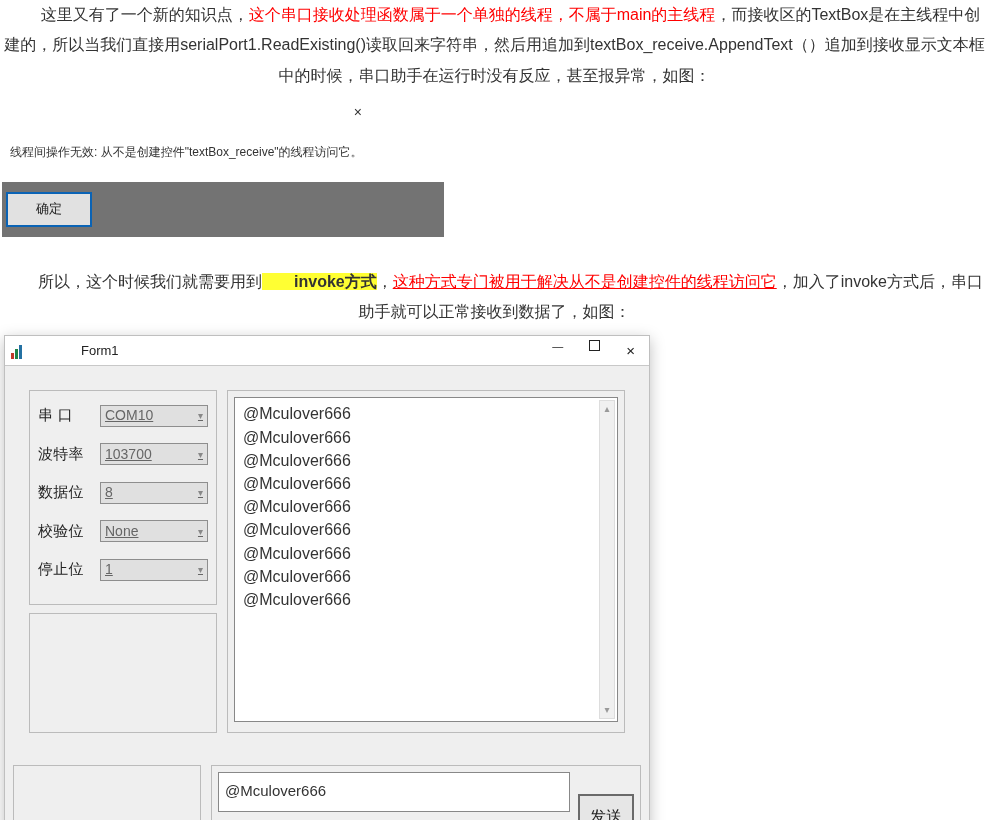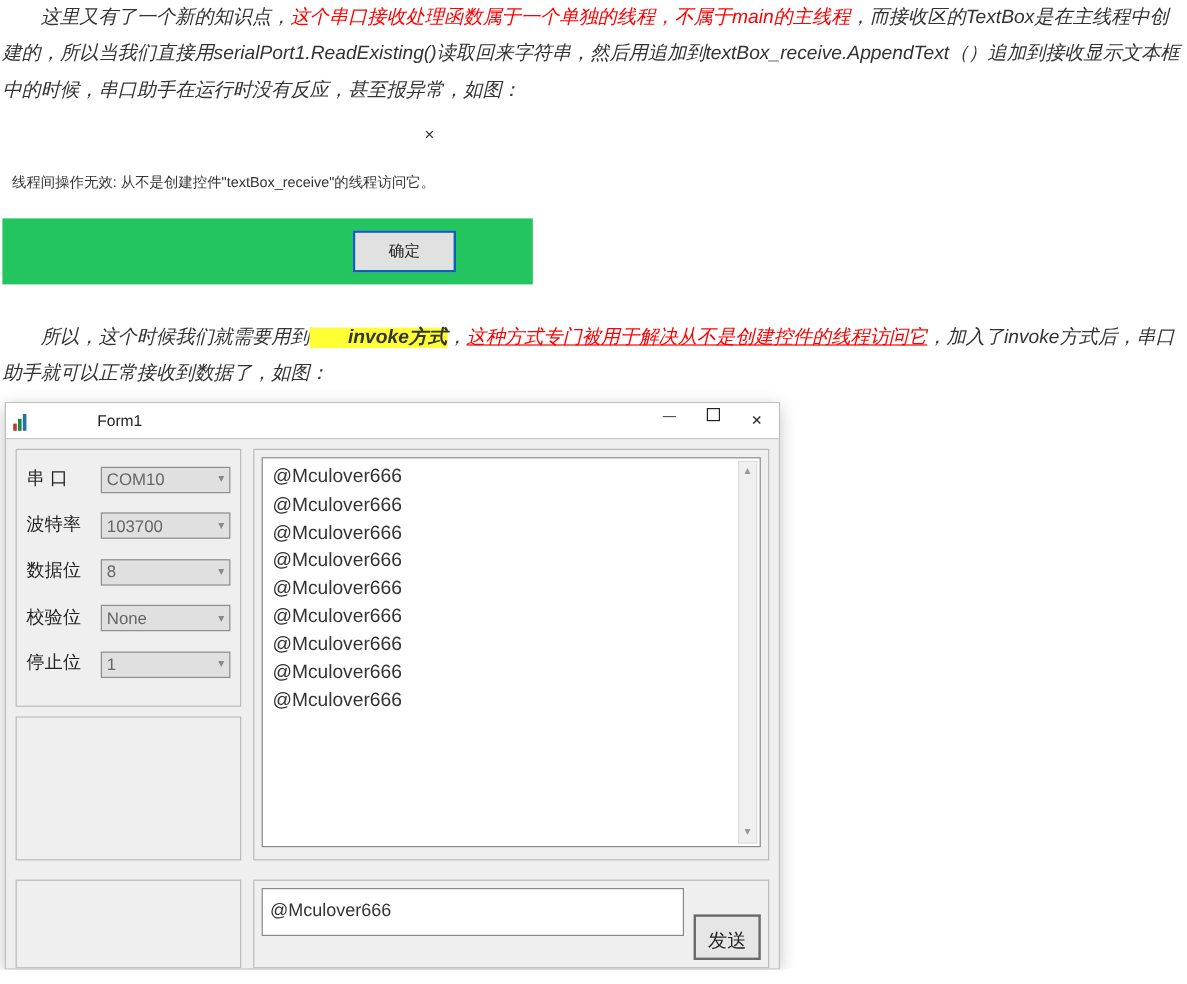--- a/index.html
+++ b/index.html
@@ -5,21 +5,21 @@
     * { box-sizing: border-box; margin: 0; padding: 0; }
     body {
       font-family: "Microsoft YaHei", "SimSun", sans-serif;
       font-size: 16px;
       line-height: 1.9;
       color: #333;
       width: 989px;
       background: #fff;
     }
     .article { padding: 0 2px; }
-    .para { margin-bottom: 8px; text-align: left; font-style: italic; }
+    .para { margin-bottom: 8px; text-align: center; }
     .red { color: #ff0000; }
     .red-u { color: #ff0000; text-decoration: underline; margin-top: 19px; }
     .highlight { background: #ffff33; font-weight: bold; padding-left: 32px; }
 
     
     .dialog1 {
       width: 442px;
       background: #fff;
       border: none;
       margin: 8px 0 30px 0;
@@ -28,23 +28,22 @@
     .dialog1 .close-x {
       position: absolute; top: 0; right: 82px;
       font-size: 14px; color: #333;
     }
     .dialog1 .msg {
       font-size: 12px;
       color: #333;
       padding: 42px 8px 18px 8px;
     }
     .dialog1 .btnbar {
-      background: #22c55e;
-      padding: 10px 24px;
-      text-align: right;
+      background: #737373;
+      padding: 10px 4px;
       position: relative;
     }
     .ok-btn {
       display: inline-block;
       border: 2px solid #0a63b5;
       background: #e1e1e1;
       font-size: 13px;
       padding: 3px 28px;
       margin-right: 40px;
       color: #222;
@@ -78,21 +77,21 @@
     .title-text { font-size: 13px; color: #222; flex: 0 0 auto; margin-left: 48px; }
     .title-spacer { flex: 1; }
     .win-controls { display: flex; gap: 26px; font-size: 13px; color: #222; padding-right: 8px;}
     .win-min::before{content:"—"; font-size:11px; position:relative; top:-3px;}
     .win-max{ width:11px; height:11px; border:1px solid #222; display:inline-block; position:relative; top:3px;}
     .win-close{ font-size:15px; }
 
     .form-body {
       display: flex;
       gap: 10px;
-      padding: 8px;
+      padding: 24px;
       min-height: 350px;
       justify-content: center;
     }
     .left-col {
       width: 188px;
       display: flex;
       flex-direction: column;
       gap: 8px;
     }
     .group {
@@ -113,21 +112,21 @@
       letter-spacing: 0.02em;
     }
     .combo {
       flex: 1;
       height: 22px;
       border: 1px solid #8e8e8e;
       background: #e0e0e0;
       font-size: 14px;
       color: #666;
       padding: 0 4px;
-      display:flex; align-items:center; justify-content:space-between;
+      display:flex; align-items:center; justify-content:space-between;text-decoration:underline;
     }
     .combo .arrow {
       font-size: 10px; color:#888;
     }
     .close-port {
       background: #b11818;
       color: #000;
       border: 1px solid #7a1010;
       text-align: center;
       padding: 4px 0;

